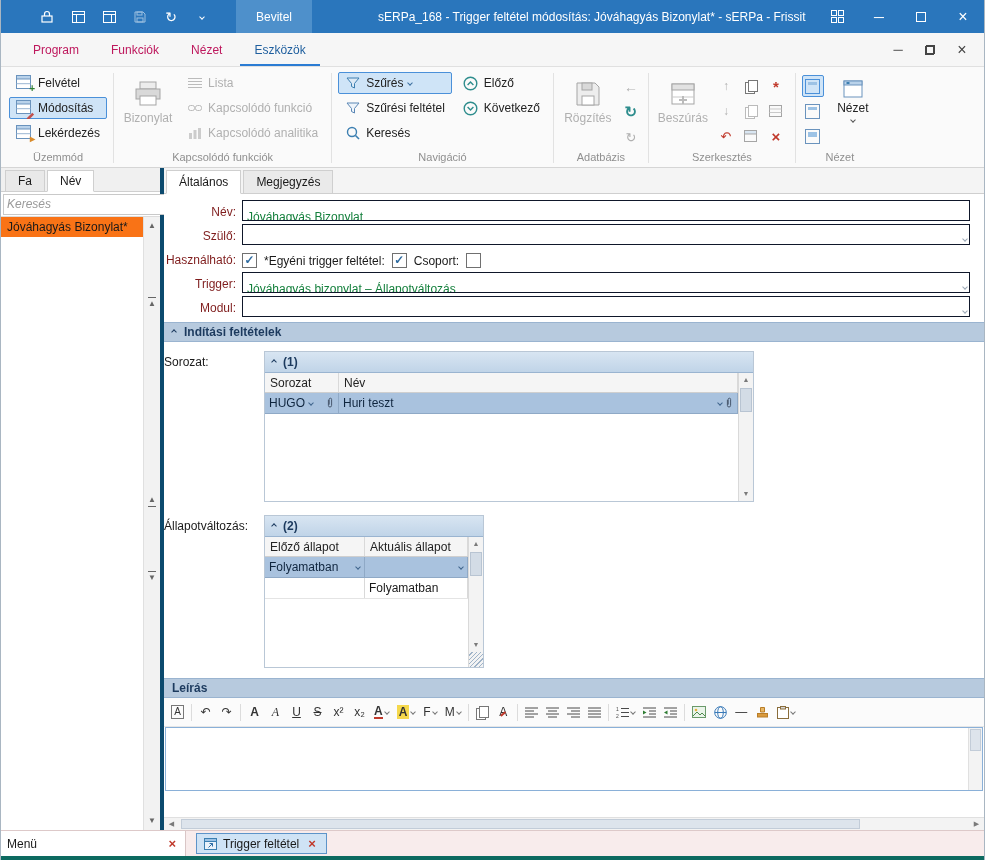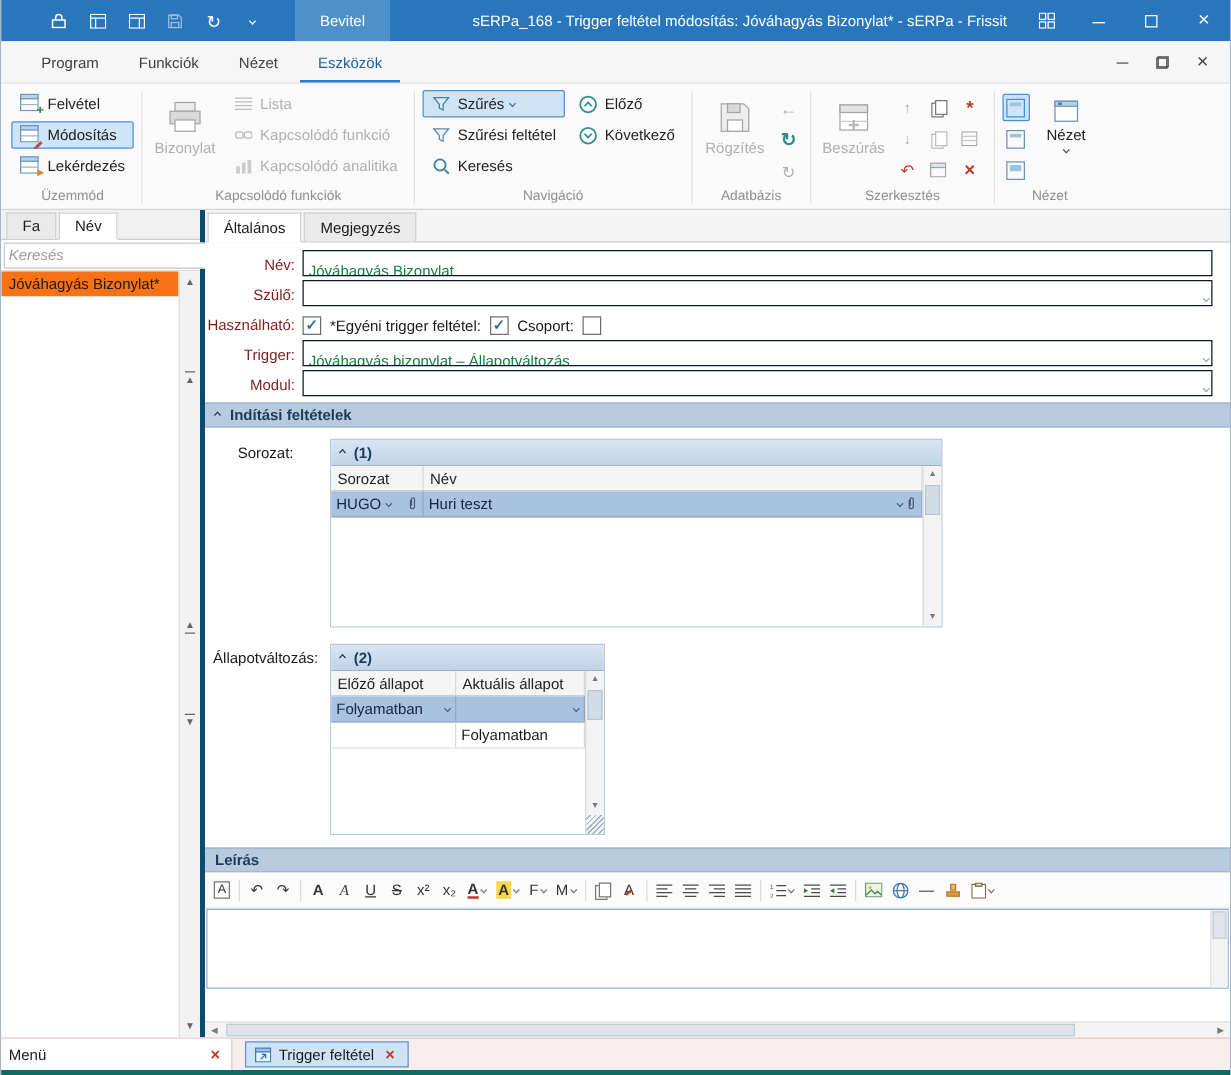--- a/index.html
+++ b/index.html
@@ -16,21 +16,21 @@
 .tb-btns{display:flex;align-items:stretch}
 .tb-btn{width:42px;display:flex;align-items:center;justify-content:center;font-size:14px;cursor:pointer}
 .maxbox{width:10px;height:10px;border:1px solid #fff;display:inline-block}
 .chev{display:inline-block;width:6px;height:6px;border-left:1.6px solid currentColor;border-bottom:1.6px solid currentColor;transform:rotate(-45deg);vertical-align:middle}
 .chev.up{transform:rotate(135deg)}
 .chev.sm{width:4px;height:4px;border-width:1.3px}
 
 
 .menubar{height:34px;background:#f6f6f6;border-bottom:1px solid #e0e0e0;display:flex;align-items:stretch;flex:0 0 auto}
 .menu-items{display:flex;align-items:stretch;padding-left:18px;gap:4px}
-.menu-item{display:flex;align-items:center;padding:0 14px;cursor:pointer;color:#404040}
+.menu-item{display:flex;align-items:center;padding:0 14px;cursor:pointer;color:#be185d}
 .menu-item.active{box-shadow:inset 0 -2px 0 #2b7cd3;color:#1f5f9e}
 .mdi-btns{margin-left:auto;display:flex;align-items:center;padding-right:6px}
 .mdi-btn{width:32px;height:26px;display:flex;align-items:center;justify-content:center;color:#444;font-size:13px;cursor:pointer}
 .restore{position:relative;width:10px;height:10px}
 .restore::before{content:"";position:absolute;left:0;bottom:0;width:7px;height:7px;border:1px solid #444;background:#f6f6f6}
 .restore::after{content:"";position:absolute;right:0;top:0;width:7px;height:7px;border:1px solid #444}
 
 
 .ribbon{height:101px;background:#fafafa;border-bottom:1px solid #d5d5d5;display:flex;align-items:stretch;padding:2px 0 0 4px;flex:0 0 auto}
 .rgroup{display:flex;flex-direction:column}
@@ -88,21 +88,21 @@
 .frow{display:flex;align-items:center;height:24px}
 .flabel{width:78px;text-align:right;padding-right:6px;color:#7f1d1d;flex:0 0 auto}
 .fctrl{flex:1;position:relative}
 .ftext{width:100%;height:21px;border:1px solid #0f172a;font:inherit;padding:14px 18px 0 4px;color:#15803d;background:#fff}
 .combo-chev{position:absolute;right:3px;top:7px;color:#9aa7b5;cursor:pointer}
 .checks{display:flex;align-items:flex-end;gap:7px}
 .checkbox{width:15px;height:15px;border:1px solid #707070;background:#fff;display:inline-flex;align-items:center;justify-content:center;color:#2d6a9f;cursor:pointer;font-size:12px}
 .checkbox.checked::after{content:"✓";font-weight:bold;line-height:1}
 .section-head{height:20px;background:#b7cade;border-top:1px solid #9ab4d0;border-bottom:1px solid #9ab4d0;display:flex;align-items:center;gap:8px;padding-left:8px;font-weight:bold;color:#1c3a5e}
 .gridblock{display:flex;align-items:flex-start;margin-top:9px}
-.glabel{width:100px;text-align:center;padding:4px 3px 0 0;flex:0 0 auto}
+.glabel{width:100px;text-align:left;padding:4px 3px 0 0;flex:0 0 auto}
 .dgrid{border:1px solid #b9c7d6;display:flex;flex-direction:column;background:#fff}
 .dgrid-head{height:21px;background:linear-gradient(#d8e5f2,#c0d4e8);border-bottom:1px solid #9ab4d0;display:flex;align-items:center;gap:7px;padding-left:7px;font-weight:bold;color:#1c3a5e}
 .dgrid-bodywrap{display:flex;flex:1;min-height:0}
 .dgrid-contcol{flex:1;display:flex;flex-direction:column;min-width:0}
 .colheads{display:flex;height:20px;border-bottom:1px solid #cfcfcf;background:#f5f5f5}
 .colhead{border-right:1px solid #d9d9d9;display:flex;align-items:center;padding:0 5px;color:#222}
 .dgrid-rows{background:#fff}
 .drow{display:flex;height:21px;border-bottom:1px solid #e4e4e4}
 .drow.selected{background:#a9c2de;border-bottom-color:#8fa9c6}
 .dcell{border-right:1px solid #d9d9d9;display:flex;align-items:center;gap:4px;padding:0 4px;overflow:hidden;white-space:nowrap}

